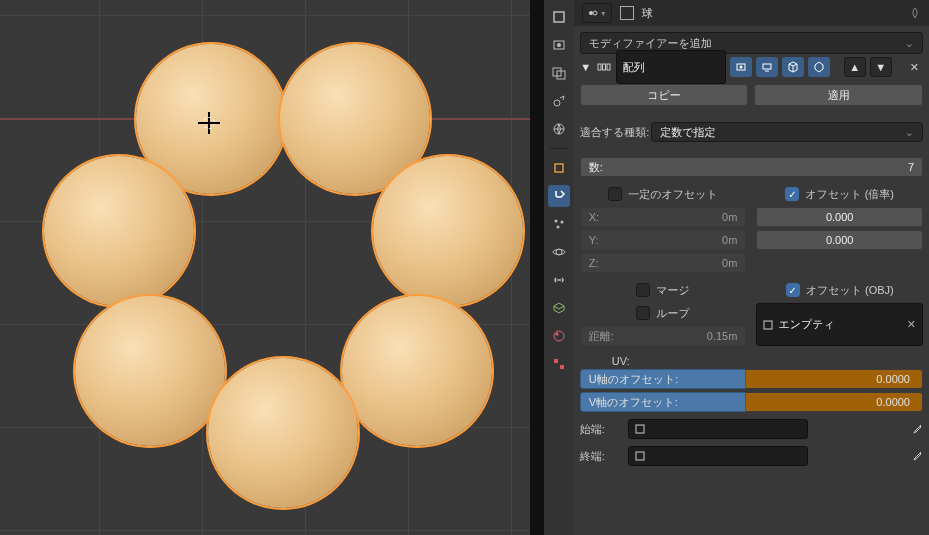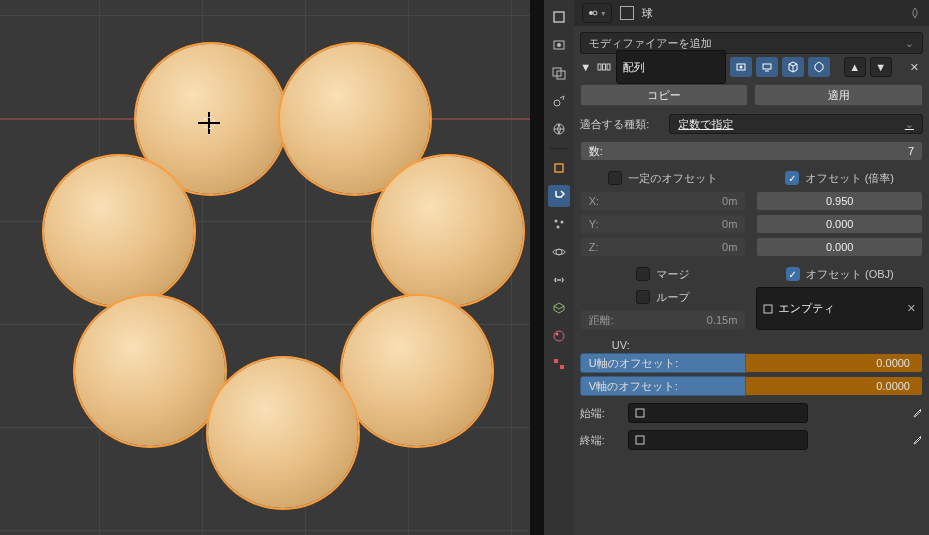--- a/index.html
+++ b/index.html
@@ -44,24 +44,24 @@
 .modname { flex:0 0 110px; height:20px; background:#1d1d1d; border:1px solid #111; border-radius:3px; display:flex; align-items:center; padding:16px 6px; color:#eee; }
 .iconbtn { width:22px; height:20px; display:flex; align-items:center; justify-content:center; border-radius:3px; color:#ddd; }
 .iconbtn.blue { background:#3a5f8a; }
 .iconbtn.dark { background:#2a2a2a; border:1px solid #1a1a1a; }
 .modhead .spacer { width:6px; }
 .modhead .xbtn { color:#ccc; padding:0 4px; }
 
 .btnrow { margin:0 6px 4px 6px; display:flex; gap:6px; }
 .bigbtn { flex:1; height:22px; background:#565656; border:1px solid #3a3a3a; border-radius:3px; display:flex; align-items:center; justify-content:center; color:#eee; }
 
-.row { margin:4px 6px 3px 6px; display:flex; align-items:center; gap:20px; }
+.row { margin:12px 6px 3px 6px; display:flex; align-items:center; gap:2px; }
 .lbl { color:#ccc; white-space:nowrap; }
 .fill { flex:1; }
-.selectbox { flex:1; height:20px; background:#2a2a2a; border:1px solid #1a1a1a; border-radius:3px; display:flex; align-items:center; padding:0 8px; color:#eee;text-decoration:underline; }
+.selectbox { flex:1; height:20px; background:#2a2a2a; border:1px solid #1a1a1a; border-radius:3px; display:flex; align-items:center; padding:0 8px; color:#eee; }
 .selectbox .chev { margin-left:auto; color:#888; }
 
 .numfld { height:20px; background:#535353; border:1px solid #3a3a3a; border-radius:3px; display:flex; align-items:center; padding:0 8px; color:#eee; }
 .numfld .val { margin-left:auto; }
 .numfld.dim { background:#3f3f3f; color:#999; }
 
 .twocol { margin:4px 6px 3px 6px; display:flex; gap:10px; }
 .col { flex:1; display:flex; flex-direction:column; gap:3px; }
 .chkrow { display:flex; align-items:center; gap:6px; height:20px;justify-content:center; }
 .chk { width:14px; height:14px; border-radius:3px; background:#2a2a2a; border:1px solid #1a1a1a; display:flex; align-items:center; justify-content:center; font-size:10px; }
@@ -293,23 +293,20 @@
           <span>Z:</span>
           <span class="val">0m</span>
         </div>
     </div>
     <div class="col">
       <div class="chkrow">
         <div class="chk on">✓</div>
         <span class="lbl">オフセット (倍率)</span>
       </div>
       <div class="numfld" style="justify-content:center">
-          <span>0.950</span>
-        </div>
-      <div class="numfld" style="justify-content:center">
           <span>0.000</span>
         </div>
       <div class="numfld" style="justify-content:center">
           <span>0.000</span>
         </div>
     </div>
   </div>
 
   <div class="twocol">
     <div class="col">

